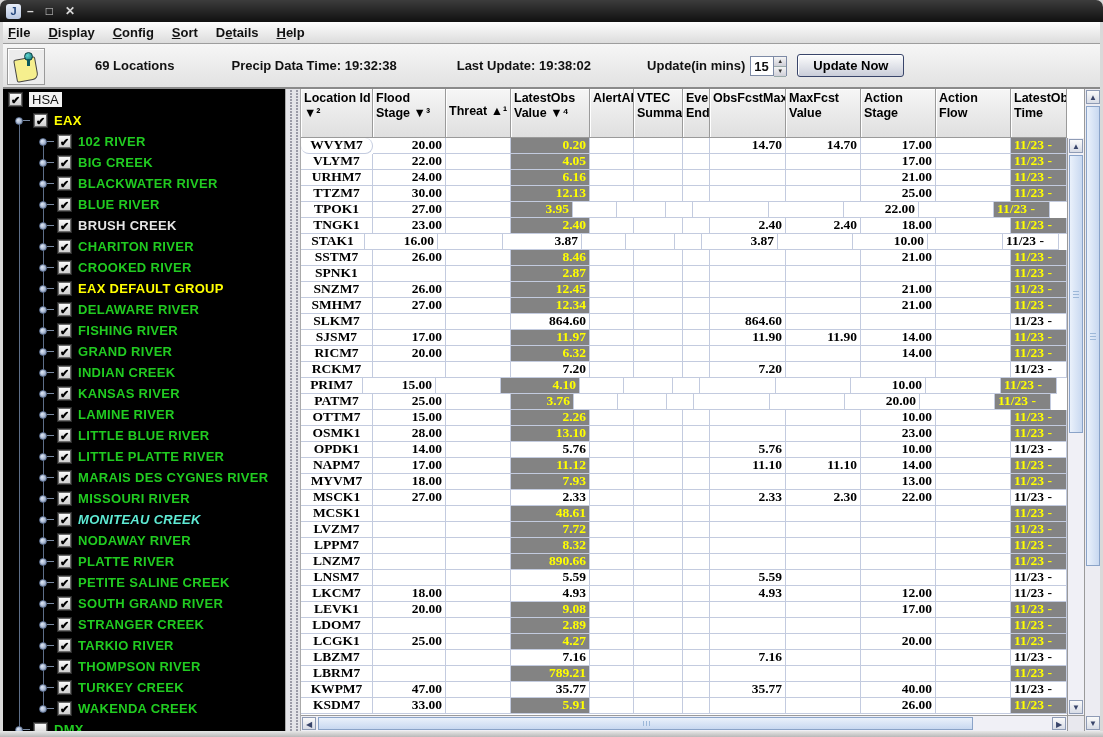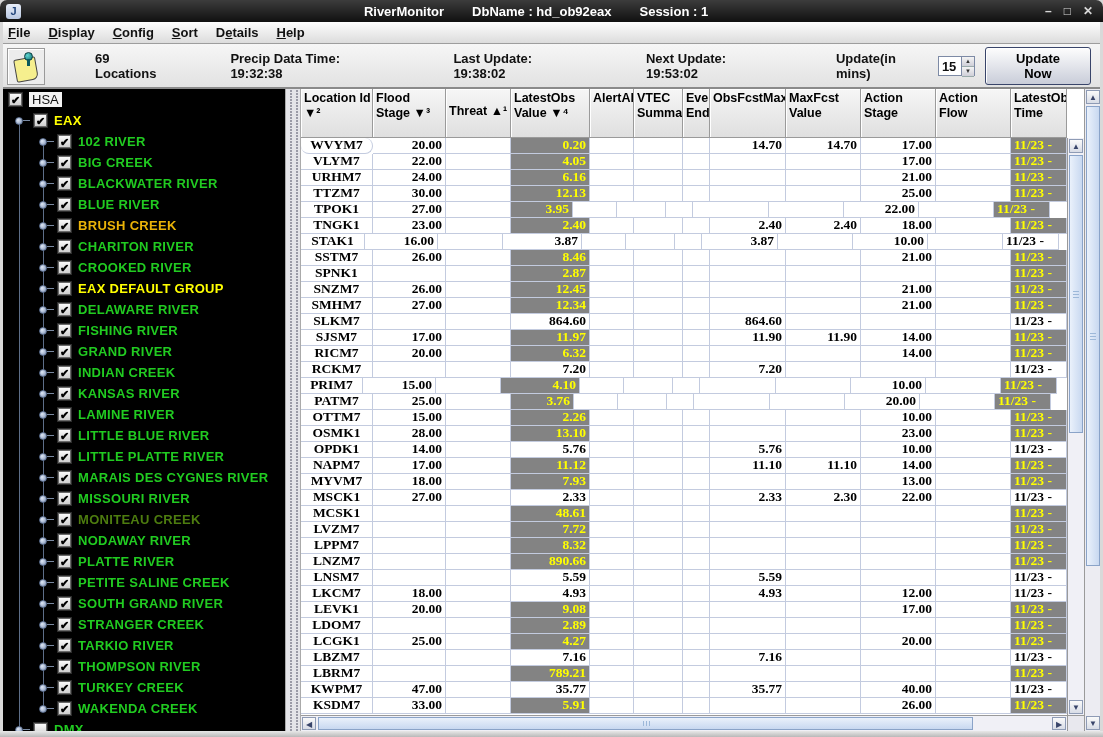--- a/index.html
+++ b/index.html
@@ -100,25 +100,20 @@
   .win-border-l{position:absolute;left:0;top:22px;width:3px;height:715px;background:#d9d9d9;}
   .win-border-r{position:absolute;right:0;top:22px;width:3px;height:715px;background:#d9d9d9;}
 </style>
 </head>
 <body>
 
 <div class="window">
 
   <div class="titlebar">
     <div class="java-icon">J</div>
-    <div class="title-text">
-      <span>RiverMonitor</span>
-      <span>DbName : hd_ob92eax</span>
-      <span>Session : 1</span>
-    </div>
     <div class="win-buttons">
       <span>–</span>
       <span>□</span>
       <span>✕</span>
     </div>
   </div>
 
   <div class="menubar" id="menu-items">
       <div class="menu-item"><span class="mn">F</span><span>ile</span></div>
       <div class="menu-item"><span class="mn">D</span><span>isplay</span></div>
@@ -130,21 +125,20 @@
 
   <div class="toolbar">
     <div class="note-btn">
       <div class="note-paper"></div>
       <div class="note-pin"></div>
       <div class="note-pin2"></div>
     </div>
     <span class="tb-loc">69 Locations</span>
     <span class="tb-precip">Precip Data Time: 19:32:38</span>
     <span class="tb-last">Last Update:  19:38:02</span>
-    <span class="tb-next">Next Update:  19:53:02</span>
     <span class="tb-upd">Update(in mins)</span>
     <div class="spinner">
       <div class="spin-val">15</div>
       <div class="spin-btns">
         <div>▲</div>
         <div>▼</div>
       </div>
     </div>
     <button class="update-btn">Update Now</button>
   </div>
@@ -185,21 +179,21 @@
         <div class="tree-row" style="left: 36px; top: 105px;">
           <div class="handle"></div>
           <div class="hstub"></div>
           <div class="cb">✔</div>
           <span class="tree-label" style="color: rgb(33, 203, 33);">BLUE RIVER</span>
         </div>
         <div class="tree-row" style="left: 36px; top: 126px;">
           <div class="handle"></div>
           <div class="hstub"></div>
           <div class="cb">✔</div>
-          <span class="tree-label" style="color: #eab308;">BRUSH CREEK</span>
+          <span class="tree-label" style="color: #e5e5e5;">BRUSH CREEK</span>
         </div>
         <div class="tree-row" style="left: 36px; top: 147px;">
           <div class="handle"></div>
           <div class="hstub"></div>
           <div class="cb">✔</div>
           <span class="tree-label" style="color: rgb(33, 203, 33);">CHARITON RIVER</span>
         </div>
         <div class="tree-row" style="left: 36px; top: 168px;">
           <div class="handle"></div>
           <div class="hstub"></div>
@@ -269,21 +263,21 @@
         <div class="tree-row" style="left: 36px; top: 399px;">
           <div class="handle"></div>
           <div class="hstub"></div>
           <div class="cb">✔</div>
           <span class="tree-label" style="color: rgb(33, 203, 33);">MISSOURI RIVER</span>
         </div>
         <div class="tree-row" style="left: 36px; top: 420px;">
           <div class="handle"></div>
           <div class="hstub"></div>
           <div class="cb">✔</div>
-          <span class="tree-label" style="color: #4d7c0f;">MONITEAU CREEK</span>
+          <span class="tree-label" style="color: #5eead4; font-style: italic;">MONITEAU CREEK</span>
         </div>
         <div class="tree-row" style="left: 36px; top: 441px;">
           <div class="handle"></div>
           <div class="hstub"></div>
           <div class="cb">✔</div>
           <span class="tree-label" style="color: rgb(33, 203, 33);">NODAWAY RIVER</span>
         </div>
         <div class="tree-row" style="left: 36px; top: 462px;">
           <div class="handle"></div>
           <div class="hstub"></div>

